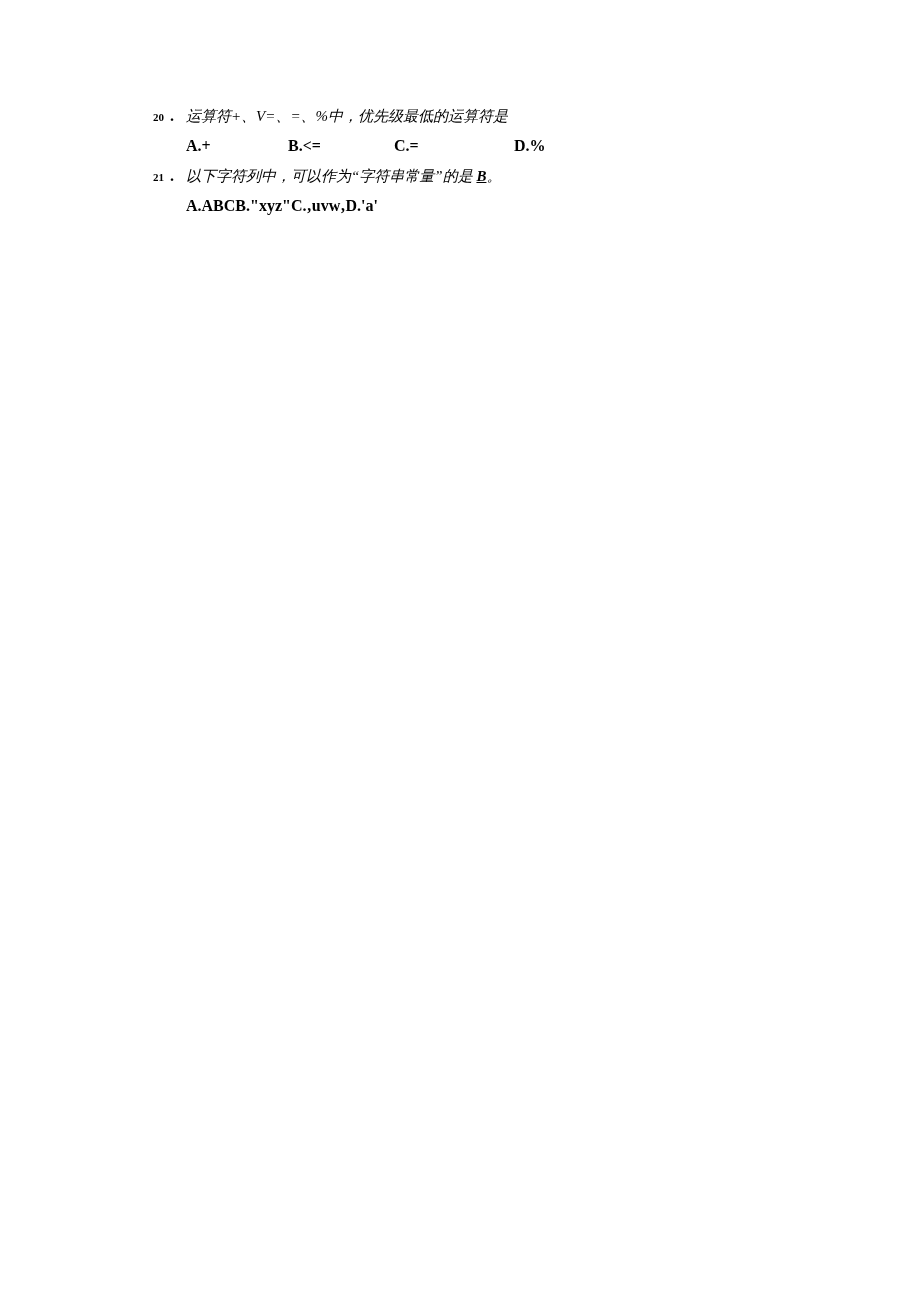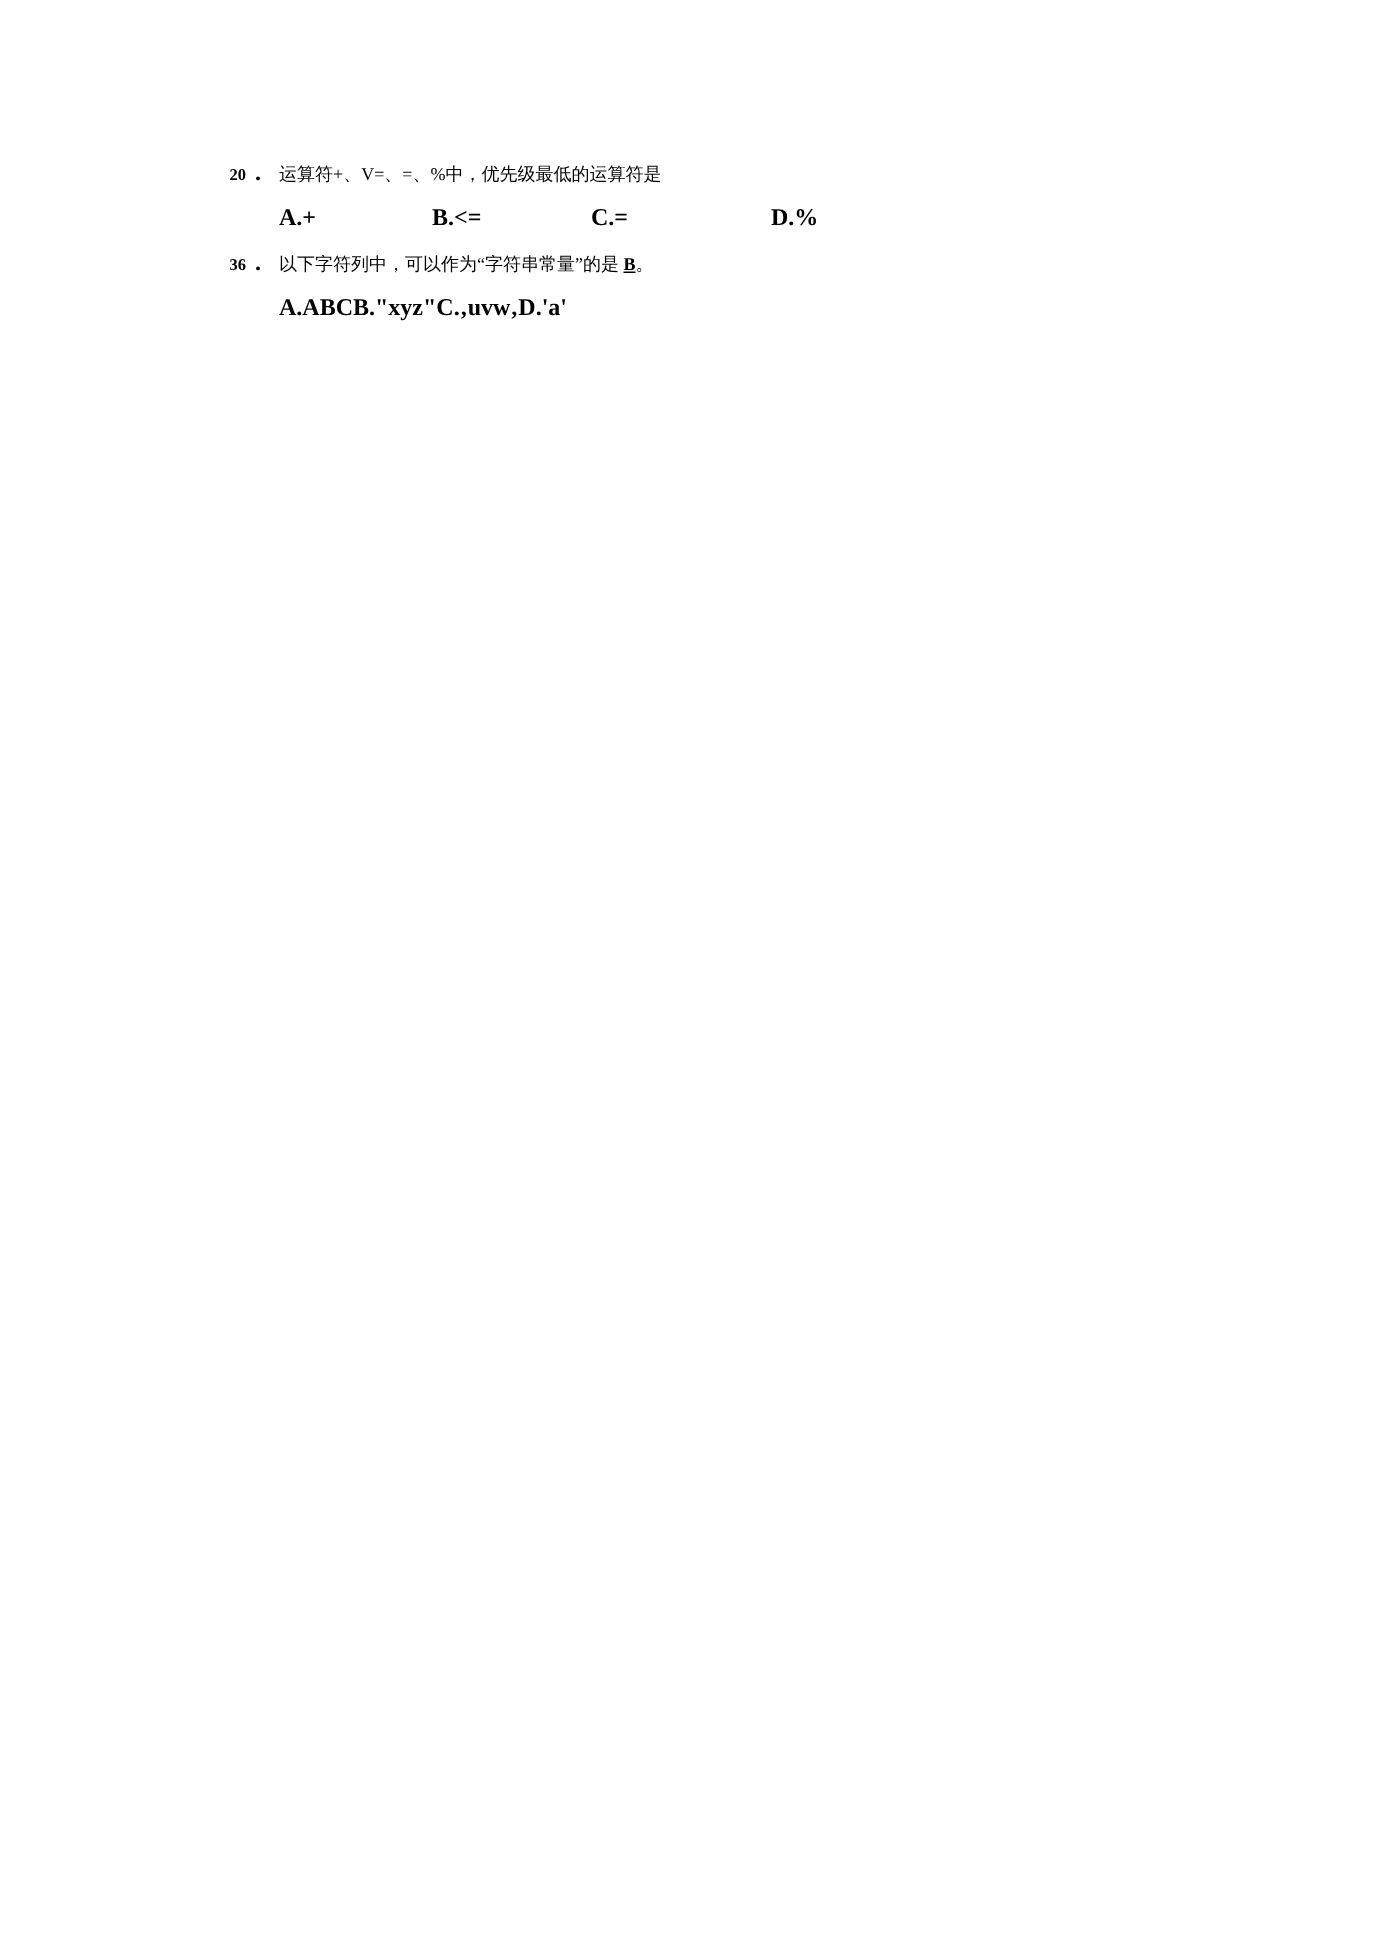--- a/index.html
+++ b/index.html
@@ -45,22 +45,23 @@
     .indent-options {
       padding-left: 56px;
       font-size: 16px;
     }
     .opt { }
     .optA { width: 102px; }
     .optB { width: 106px; }
     .optC { width: 120px; }
     .optD { width: 60px; }
     .q-text {
-      font-size: 12px;
+      font-size: 15px;
       font-weight: normal;
+      font-style: italic;
     }
     .underline {
       text-decoration: underline;
       font-weight: bold;
     }
     .answer-line {
       font-weight: bold;
       font-size: 16px;
     }
   </style>
@@ -77,21 +78,21 @@
   </div>
 
   <div class="row indent-options options">
     <div class="opt optA">A.+</div>
     <div class="opt optB">B.&lt;=</div>
     <div class="opt optC">C.=</div>
     <div class="opt optD">D.%</div>
   </div>
 
   <div class="row">
-    <div class="num-col">36</div>
+    <div class="num-col">21</div>
     <div class="dot-col">.</div>
     <div class="content-col q-text">
       <span>以下字符列中，可以作为“字符串常量”的是 </span><span class="underline">B</span><span>。</span>
     </div>
   </div>
 
   <div class="row indent-options">
     <div class="answer-line">A.ABCB."xyz"C.‚uvw‚D.'a'</div>
   </div>
 

